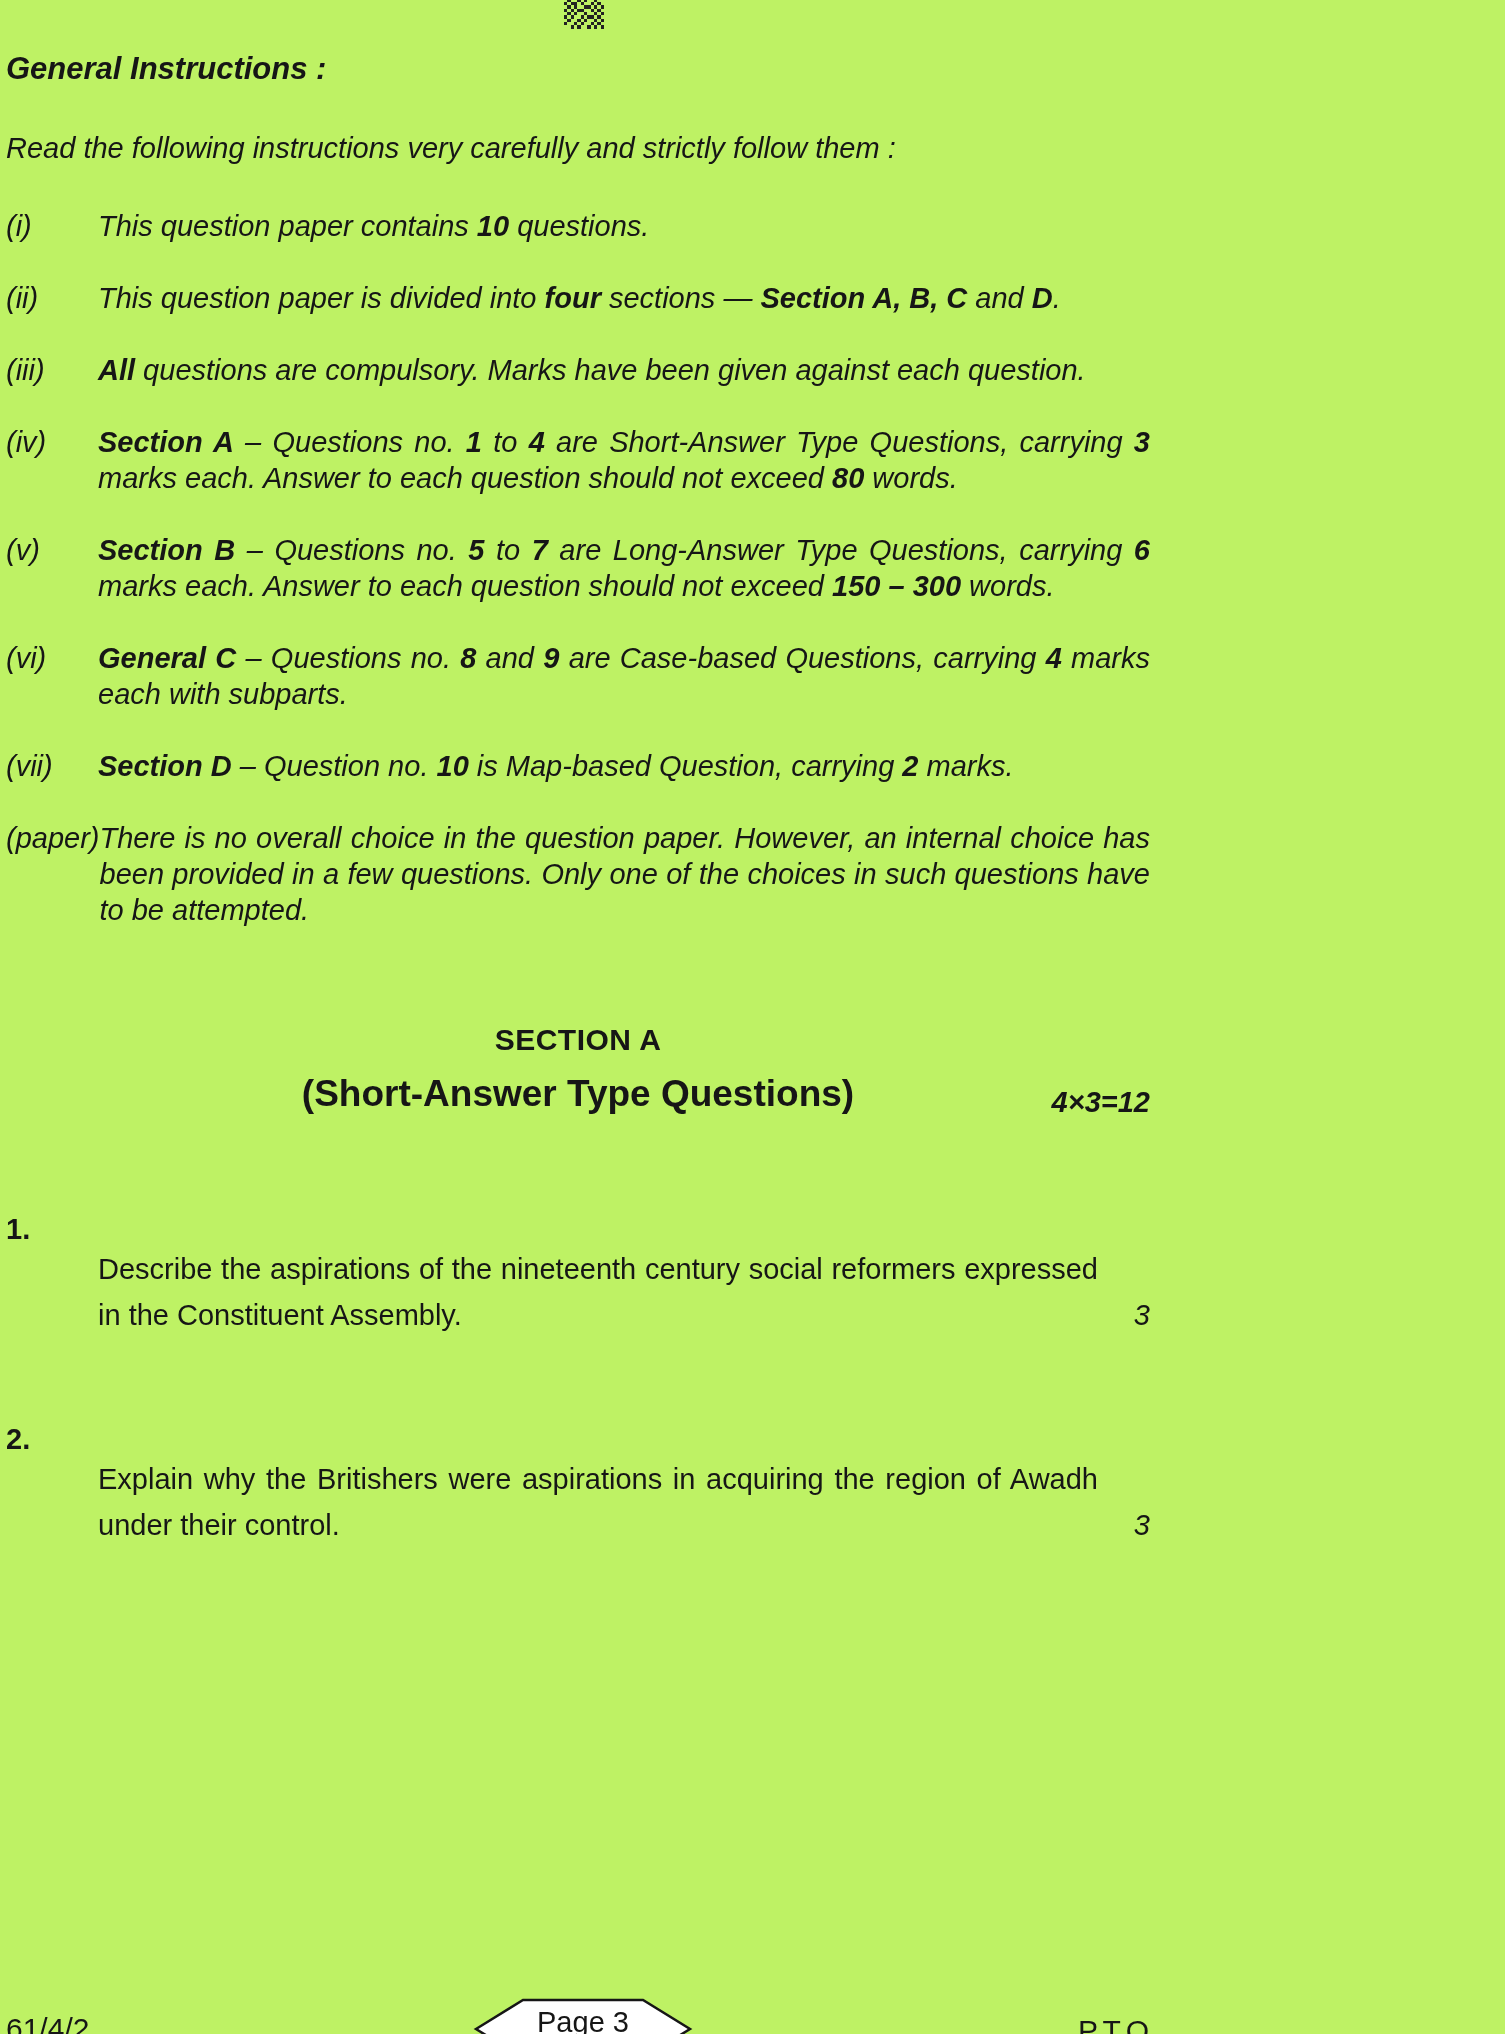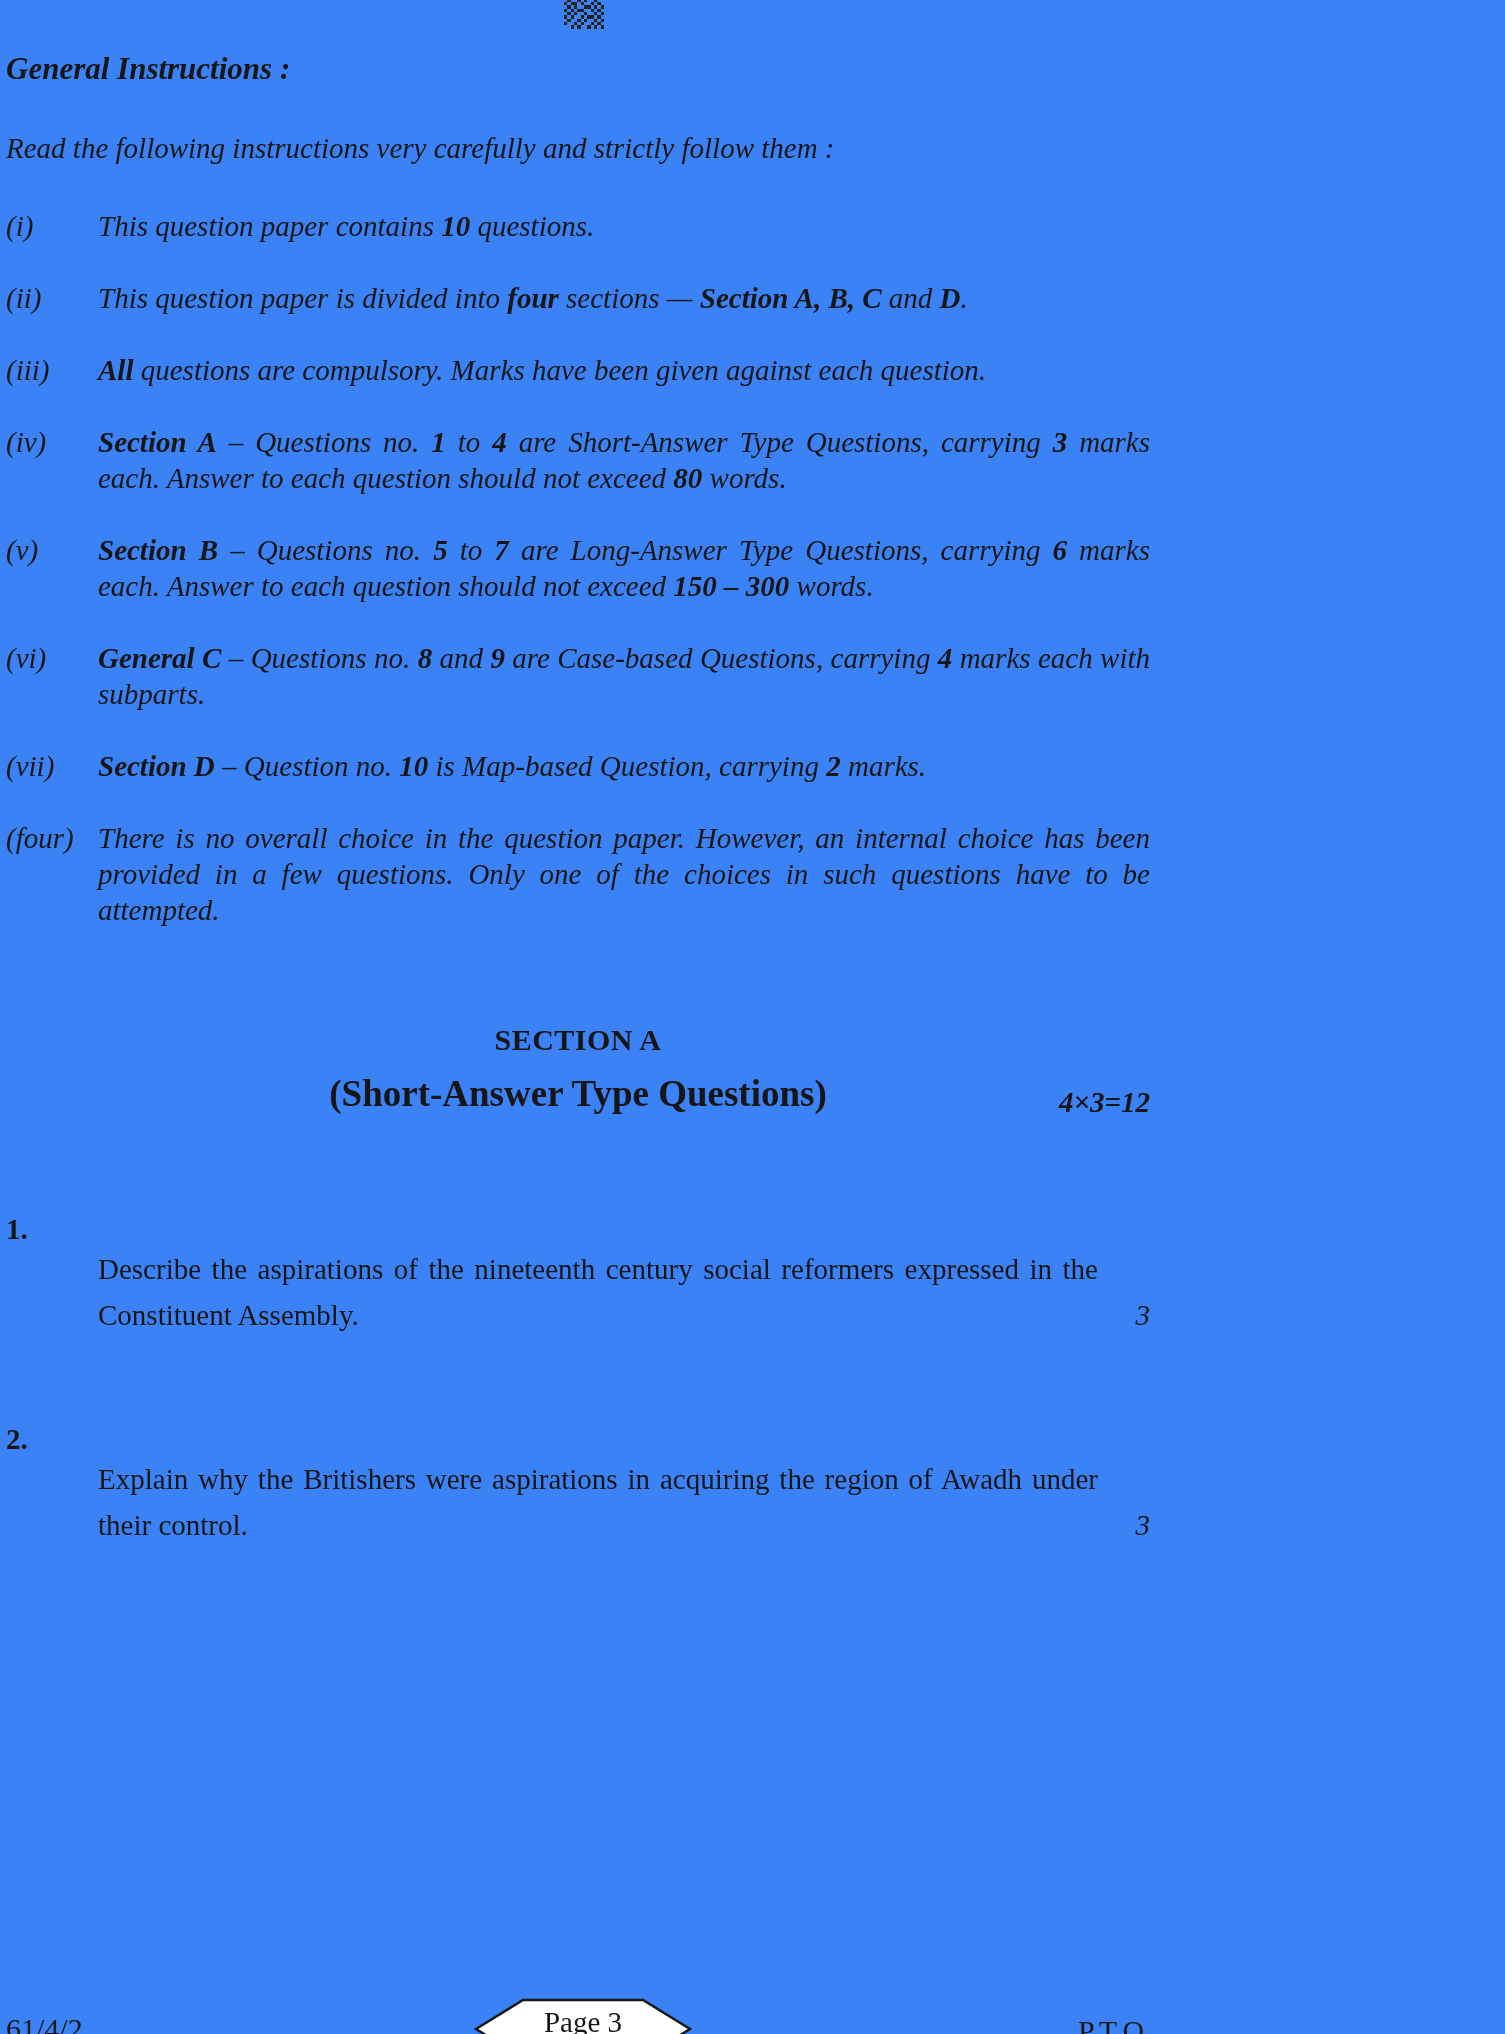--- a/index.html
+++ b/index.html
@@ -1,22 +1,22 @@
 <!DOCTYPE html>
 <html><head>
 <meta charset="utf-8">
 <style>
   html,body { margin:0; padding:0; background:#e8e8e8; }
   .page {
     position:relative;
     width:1505px; height:2034px;
     margin:0 auto;
-    background:#3b82f6;
+    background:#bef264;
     overflow:hidden;
-    font-family:Liberation Serif, serif;
+    font-family:Liberation Sans, sans-serif;
     color:#161616;
   }
   .content { padding:50px 355px 0 6px; }
 
   
   .qr { position:absolute; top:-6px; left:564px; width:40px; height:36px; }
 
   
   .gi-heading {
     margin:0; font-size:31px; font-weight:bold; font-style:italic; line-height:38px;
@@ -168,21 +168,21 @@
       </div>
       <div class="inst-row">
         <div class="inst-num">(vi)</div>
         <div class="inst-text"><span class="seg-bold">General C</span><span> – Questions no. </span><span class="seg-bold">8</span><span> and </span><span class="seg-bold">9</span><span> are Case-based Questions, carrying </span><span class="seg-bold">4</span><span> marks each with subparts.</span></div>
       </div>
       <div class="inst-row">
         <div class="inst-num">(vii)</div>
         <div class="inst-text"><span class="seg-bold">Section D</span><span> – Question no. </span><span class="seg-bold">10</span><span> is Map-based Question, carrying </span><span class="seg-bold">2</span><span> marks.</span></div>
       </div>
       <div class="inst-row">
-        <div class="inst-num">(four)</div>
+        <div class="inst-num">(paper)</div>
         <div class="inst-text"><span>There is no overall choice in the question paper. However, an internal choice has been provided in a few questions. Only one of the choices in such questions have to be attempted.</span></div>
       </div>
     </div>
 
     <div class="section-head">SECTION A</div>
 
     <div class="section-sub-row">
       <div class="section-sub">(Short-Answer Type Questions)</div>
       <div class="section-marks">4×3=12</div>
     </div>

